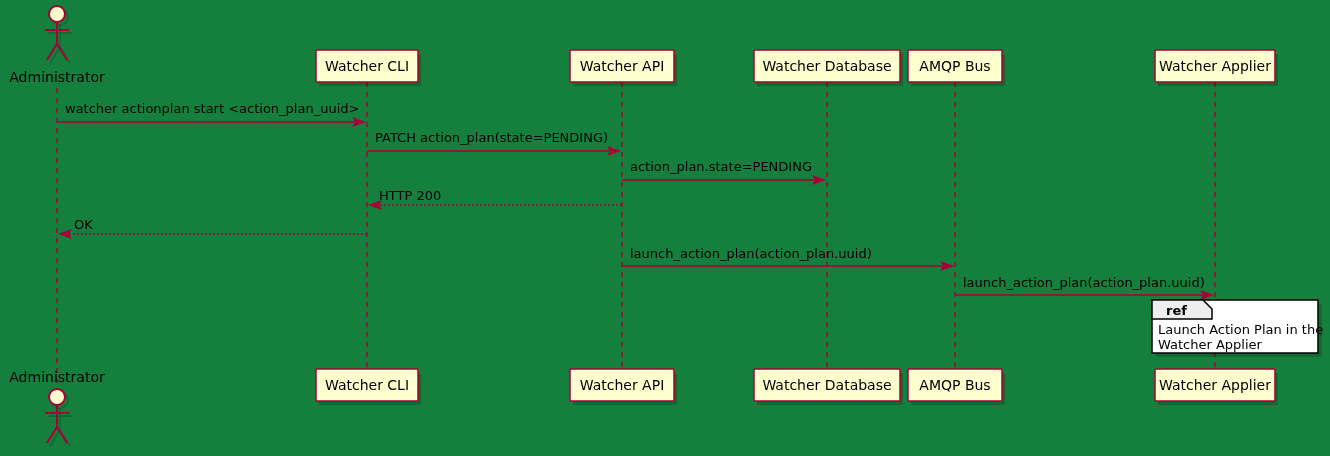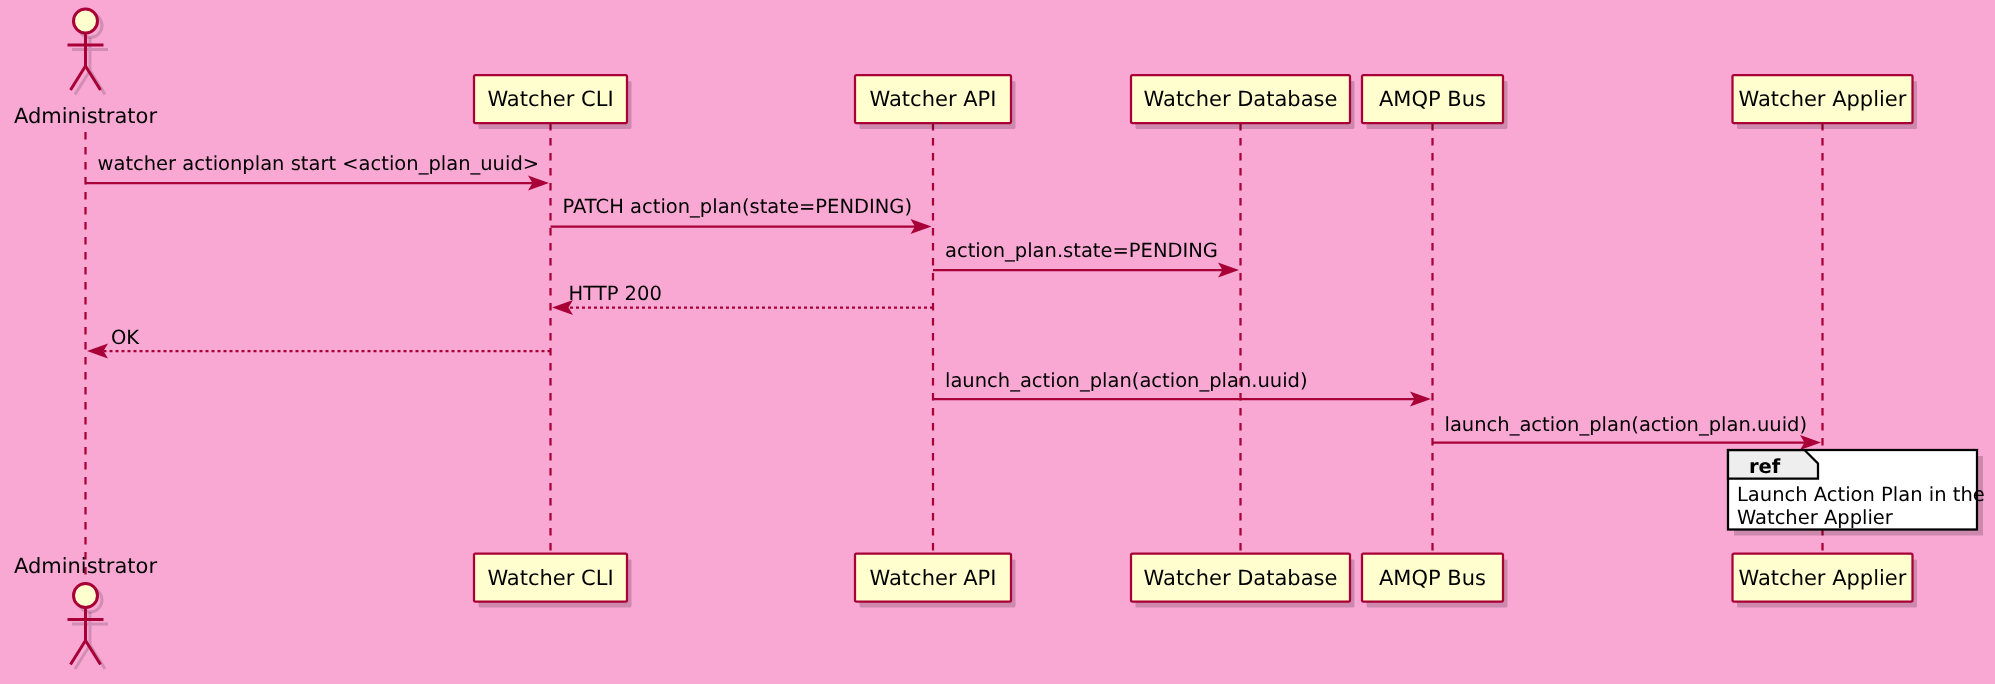--- a/index.html
+++ b/index.html
@@ -8,21 +8,21 @@
     padding: 0;
     background: #ffffff;
   }
   body {
     font-family: "DejaVu Sans", sans-serif;
   }
   #diagram-root {
     position: relative;
     width: 1330px;
     height: 456px;
-    background: #f9a8d4;
+    background: #15803d;
     overflow: hidden;
   }
   svg.diagram-canvas {
     position: absolute;
     left: 0;
     top: 0;
     width: 1330px;
     height: 456px;
     display: block;
   }

